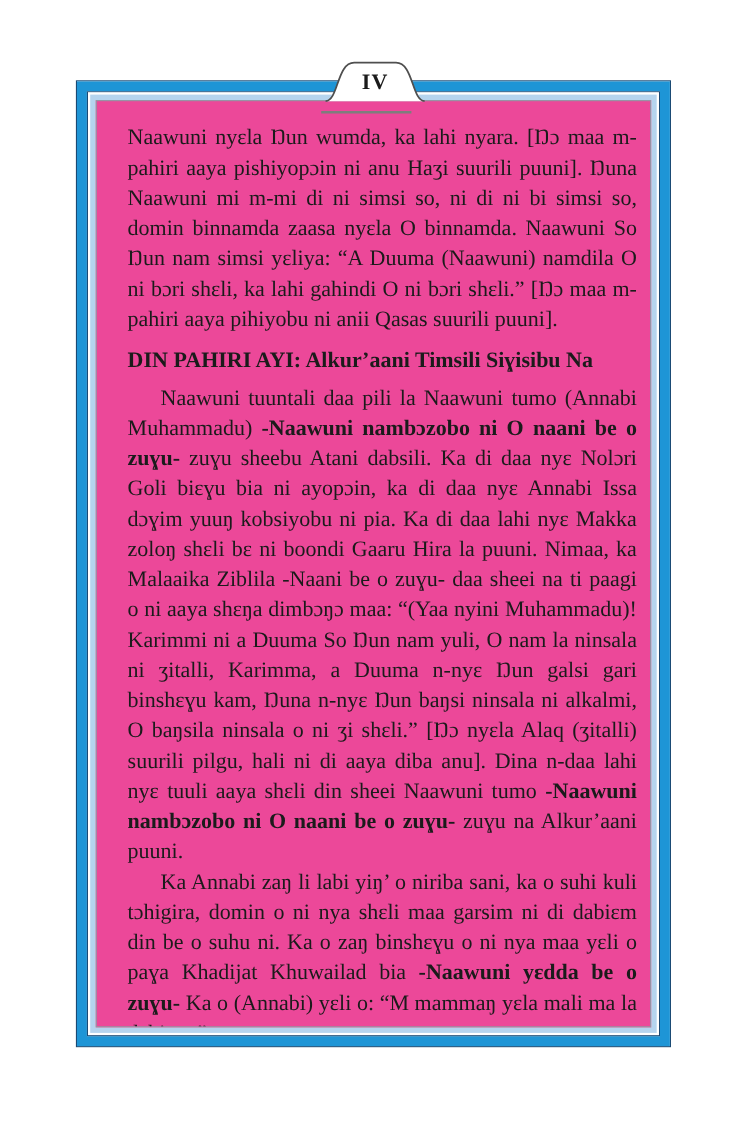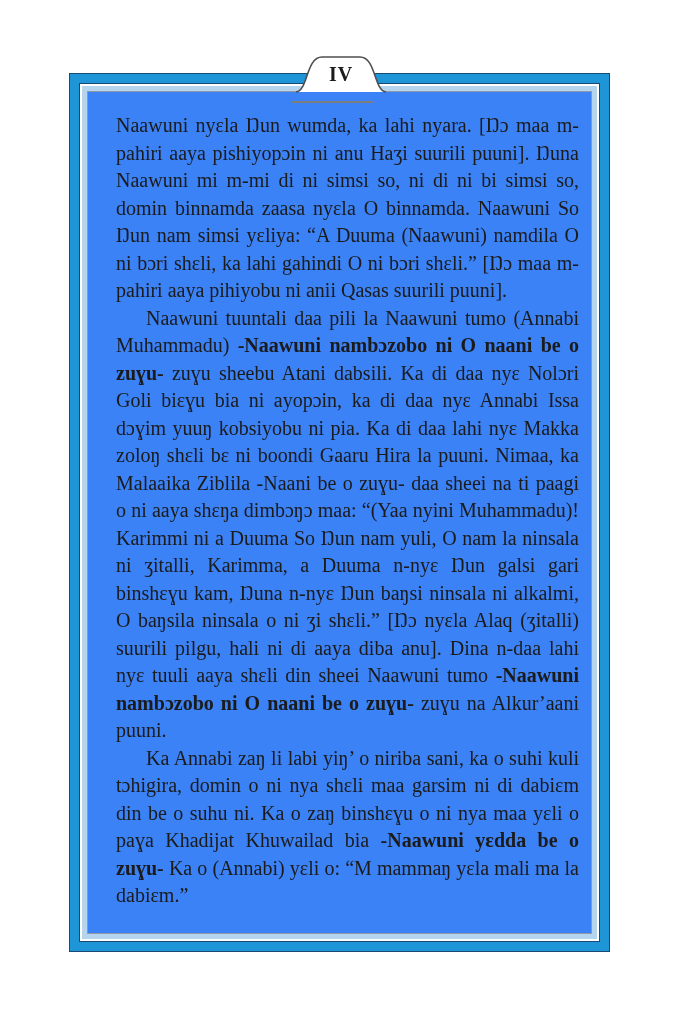--- a/index.html
+++ b/index.html
@@ -16,21 +16,21 @@
   .frame {
     position: absolute; left: 69px; top: 73px; width: 541px; height: 879px;
     box-sizing: border-box;
     border: 1px solid var(--frame-dark-edge, #1a4a74);
   }
   .frame .f { width: 100%; height: 100%; box-sizing: border-box; }
   .f-blue  { border: 9px solid var(--frame-blue, #1e95d6); }
   .f-dark  { border: 1px solid var(--frame-dark-edge, #1a4a74); }
   .f-gap   { border: 2px solid #ffffff; }
   .f-light { border: 5px solid var(--frame-light-blue, #b5d4ee); }
-  .f-gray  { border: 1px solid var(--frame-inner-line, #8f9aa6); background: #3b82f6; overflow: hidden; }
+  .f-gray  { border: 1px solid var(--frame-inner-line, #8f9aa6); background: #ec4899; overflow: hidden; }
 
   .content {
     height: 100%; box-sizing: border-box;
     padding: 20px 12px 0 28px;
     font-size: 20px; line-height: 27.5px;
     text-align: justify;
     color: var(--text, #1b1b1b);
   }
   .para { margin: 0; }
   .para.indent { text-indent: 30px; }
@@ -50,20 +50,21 @@
 <div class="page">
 
   <div class="frame">
     <div class="f f-blue">
       <div class="f f-dark">
         <div class="f f-gap">
           <div class="f f-light">
             <div class="f f-gray">
               <div class="content">
                   <p class="para"><span class="text-segment">Naawuni nyɛla Ŋun wumda, ka lahi nyara. [Ŋɔ maa m-pahiri aaya pishiyopɔin ni anu Haʒi suurili puuni]. Ŋuna Naawuni mi m-mi di ni simsi so, ni di ni bi simsi so, domin binnamda zaasa nyɛla O binnamda. Naawuni So Ŋun nam simsi yɛliya: “A Duuma (Naawuni) namdila O ni bɔri shɛli, ka lahi gahindi O ni bɔri shɛli.” [Ŋɔ maa m-pahiri aaya pihiyobu ni anii Qasas suurili puuni].</span></p>
+                  <h2 class="section-heading">DIN PAHIRI AYI: Alkur’aani Timsili Siɣisibu Na</h2>
                   <p class="para indent"><span class="text-segment">Naawuni tuuntali daa pili la Naawuni tumo (Annabi Muhammadu) </span><span class="bold-phrase">-Naawuni nambɔzobo ni O naani be o zuɣu-</span><span class="text-segment"> zuɣu sheebu Atani dabsili. Ka di daa nyɛ Nolɔri Goli biɛɣu bia ni ayopɔin, ka di daa nyɛ Annabi Issa dɔɣim yuuŋ kobsiyobu ni pia. Ka di daa lahi nyɛ Makka zoloŋ shɛli bɛ ni boondi Gaaru Hira la puuni. Nimaa, ka Malaaika Ziblila -Naani be o zuɣu- daa sheei na ti paagi o ni aaya shɛŋa dimbɔŋɔ maa: “(Yaa nyini Muhammadu)! Karimmi ni a Duuma So Ŋun nam yuli, O nam la ninsala ni ʒitalli, Karimma, a Duuma n-nyɛ Ŋun galsi gari binshɛɣu kam, Ŋuna n-nyɛ Ŋun baŋsi ninsala ni alkalmi, O baŋsila ninsala o ni ʒi shɛli.” [Ŋɔ nyɛla Alaq (ʒitalli) suurili pilgu, hali ni di aaya diba anu]. Dina n-daa lahi nyɛ tuuli aaya shɛli din sheei Naawuni tumo </span><span class="bold-phrase">-Naawuni nambɔzobo ni O naani be o zuɣu-</span><span class="text-segment"> zuɣu na Alkur’aani puuni.</span></p>
                   <p class="para indent"><span class="text-segment">Ka Annabi zaŋ li labi yiŋ’ o niriba sani, ka o suhi kuli tɔhigira, domin o ni nya shɛli maa garsim ni di dabiɛm din be o suhu ni. Ka o zaŋ binshɛɣu o ni nya maa yɛli o paɣa Khadijat Khuwailad bia </span><span class="bold-phrase">-Naawuni yɛdda be o zuɣu-</span><span class="text-segment"> Ka o (Annabi) yɛli o: “M mammaŋ yɛla mali ma la dabiɛm.”</span></p>
                 </div>
             </div>
           </div>
         </div>
       </div>
     </div>
   </div>
 

